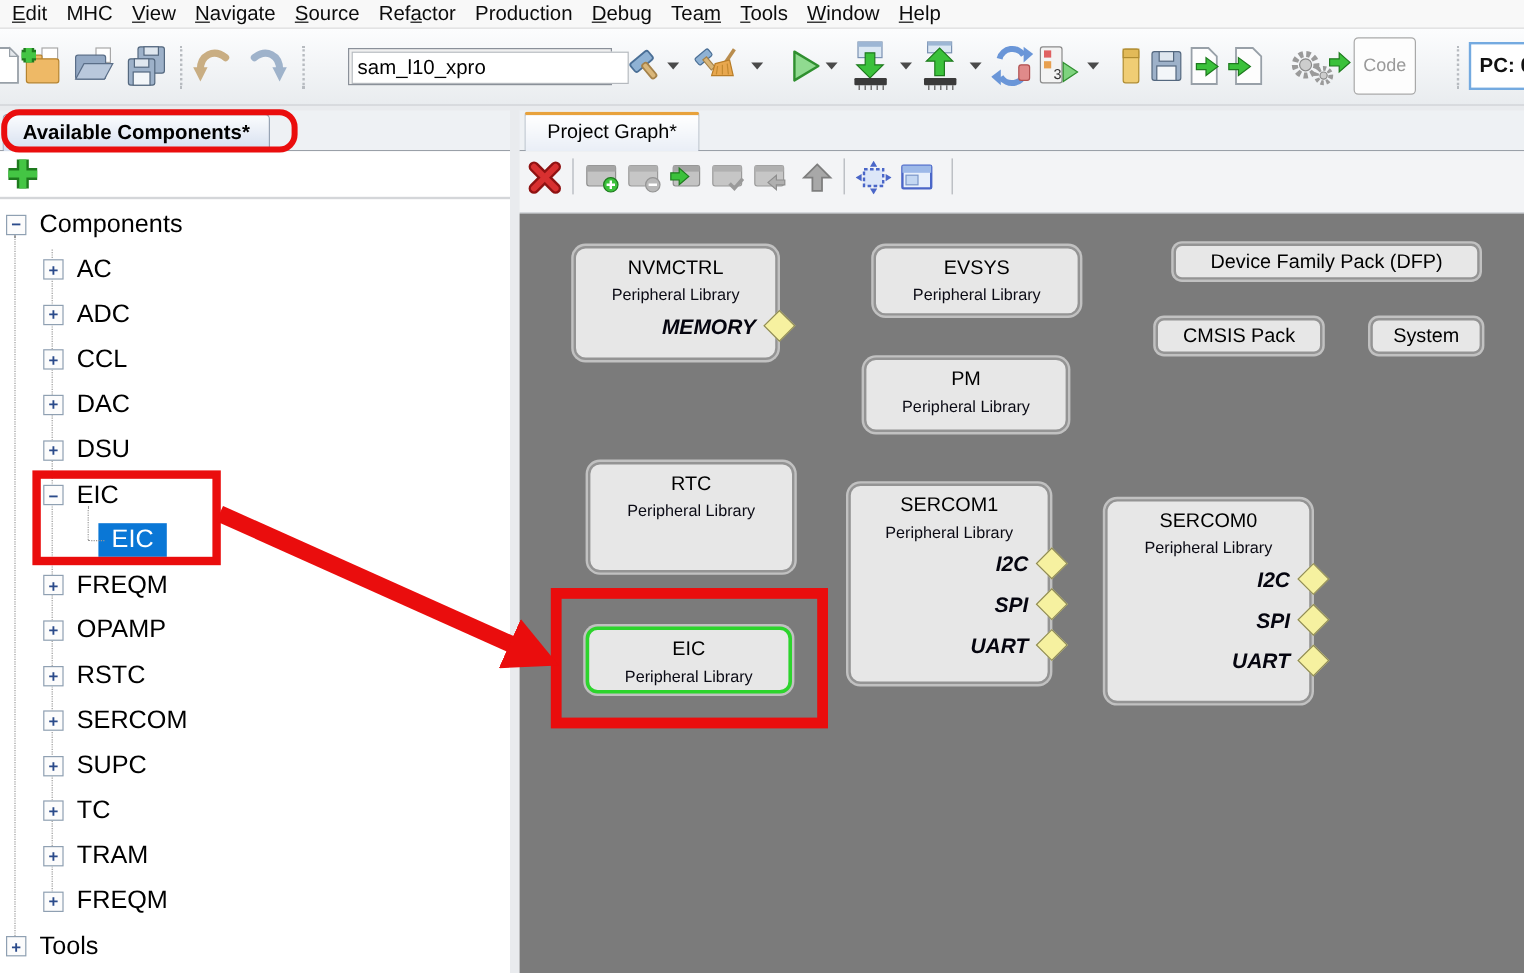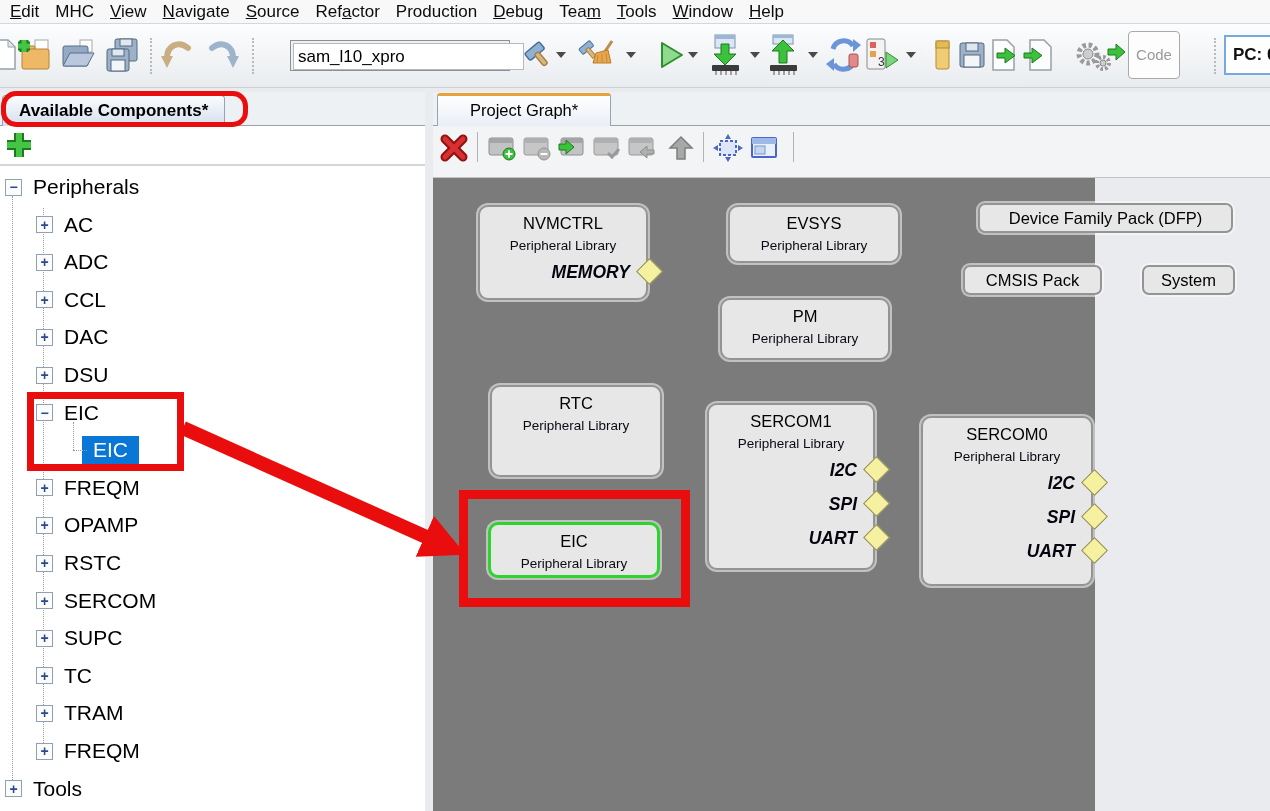--- a/index.html
+++ b/index.html
@@ -22,21 +22,21 @@
   .combo .chev{width:22px;text-align:center;color:#6a7078;font-size:14px;}
   .code-tag{border:1.5px solid #a9a9a9;border-radius:4px;background:#fdfdfd;color:#9a9a9a;font-size:15px;padding:12px 7px;line-height:22px;margin-left:2px;}
   .pc-box{position:absolute;left:1224px;top:11px;width:60px;height:40px;background:#fff;border:2px solid #74aae0;
     font-size:17px;font-weight:bold;color:#111;display:flex;align-items:center;padding-left:7px;box-sizing:border-box;}
   
   .tabstrip{position:absolute;top:92px;height:34px;background:#eef1f4;border-bottom:1px solid #9aa0a8;box-sizing:border-box;}
   .tabstrip.left{left:0;width:425px;}
   .tabstrip.right{left:433px;width:837px;}
   .tab-avail{position:absolute;left:2px;top:3px;height:31px;padding:0 16px;font-weight:bold;font-size:17px;line-height:30px;color:#000;
     background:linear-gradient(#fbfcfe,#d5dfef);border:1px solid #97a3b4;border-bottom:none;border-radius:4px 4px 0 0;box-sizing:border-box;}
-  .tab-graph{position:absolute;left:4px;top:1px;height:33px;padding:0 32px;font-size:16.5px;line-height:28px;color:#000;
+  .tab-graph{position:absolute;left:4px;top:1px;height:33px;padding:0 18px;font-size:16.5px;line-height:28px;color:#000;
     background:linear-gradient(#ffffff,#e9eef6);border:1px solid #98a3b1;border-bottom:none;border-top:3px solid var(--orange);
     border-radius:3px 3px 0 0;box-sizing:border-box;}
   
   .left-panel{position:absolute;left:0;top:126px;width:425px;height:685px;background:#fff;}
   .panel-toolbar{position:absolute;left:0;top:0;width:425px;height:40px;border-bottom:2px solid #d4d6d9;box-sizing:border-box;}
   .add-btn{position:absolute;left:5px;top:5px;width:28px;height:28px;}
   .tree{position:absolute;left:0;top:42px;width:425px;height:643px;overflow:hidden;}
   .trow{position:absolute;left:0;width:100%;height:38px;display:flex;align-items:center;font-size:21px;color:#000;}
   .trow.lvl0{padding-left:5px;box-sizing:border-box;}
   .trow.lvl1{padding-left:36px;box-sizing:border-box;}
@@ -44,21 +44,21 @@
   .exp{width:15px;height:15px;border:1px solid #8fa0b2;background:#fcfcfc;color:#2a4a8a;display:inline-flex;
     align-items:center;justify-content:center;font-size:14px;line-height:1;margin-right:11px;flex:none;font-weight:bold;z-index:2;}
   .tree-label{white-space:nowrap;}
   .tree-label.sel{background:var(--blue);color:#fff;padding:2px 11px;}
   .rail{position:absolute;border-left:1px dotted #9a9a9a;width:0;z-index:1;}
   .rail-h{position:absolute;border-top:1px dotted #9a9a9a;height:0;z-index:1;}
   
   .graph-toolbar{position:absolute;left:433px;top:126px;width:837px;height:52px;background:#f3f4f6;border-bottom:1px solid #c0c3c8;box-sizing:border-box;}
   .gbtn{position:absolute;top:4px;width:34px;height:36px;display:flex;align-items:center;justify-content:center;}
   .gsep{position:absolute;top:6px;height:30px;border-left:1px solid #b0b4b9;}
-  .canvas{position:absolute;left:433px;top:178px;width:662px;height:633px;background:var(--canvas);}
+  .canvas{position:absolute;left:433px;top:178px;width:837px;height:633px;background:var(--canvas);}
   .gnode{position:absolute;background:var(--nodefill);border:2px solid #949494;border-radius:10px;
     box-shadow:0 0 0 2px rgba(252,252,252,.55);display:flex;flex-direction:column;padding-top:6px;box-sizing:border-box;}
   .gnode.hl{border:3px solid var(--green);}
   .gnode .ntitle{text-align:center;font-size:16.5px;color:#000;line-height:21px;}
   .gnode .nsub{text-align:center;font-size:13.5px;color:#0a0a14;line-height:17px;margin-top:3px;}
   .ports{margin-top:1px;}
   .port{position:relative;height:34px;line-height:34px;text-align:right;padding-right:16px;
     font-size:17.5px;font-weight:bold;font-style:italic;color:#05050f;}
   .diamond{position:absolute;right:-13px;top:50%;width:19px;height:19px;margin-top:-10px;
     transform:rotate(45deg);background:var(--diamond);border:1.5px solid #8e8a58;box-sizing:border-box;}
@@ -291,21 +291,21 @@
           </svg>
       </div>
     </div>
     <div class="tree">
       <div class="rail" style="left:12px;top:28px;height:594px"></div>
       <div class="rail" style="left:43px;top:40px;height:545px"></div>
       <div class="rail" style="left:73px;top:254px;height:28px"></div>
       <div class="rail-h" style="left:73px;top:282px;width:14px"></div>
     <div class="trow lvl0" style="top: 0px;">
           <span class="exp">−</span>
-          <span class="tree-label">Peripherals</span>
+          <span class="tree-label">Components</span>
         </div>
         <div class="trow lvl1" style="top: 37.6px;">
           <span class="exp">+</span>
           <span class="tree-label">AC</span>
         </div>
         <div class="trow lvl1" style="top: 75.2px;">
           <span class="exp">+</span>
           <span class="tree-label">ADC</span>
         </div>
         <div class="trow lvl1" style="top: 112.8px;">

